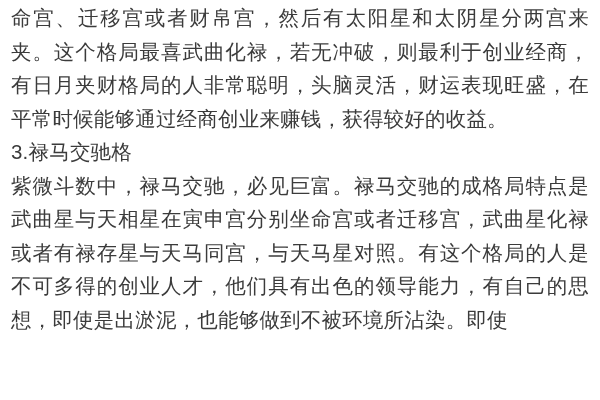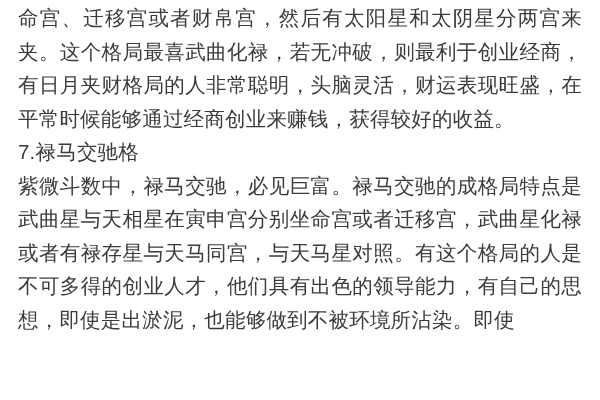--- a/index.html
+++ b/index.html
@@ -12,21 +12,21 @@
     background: #ffffff;
     font-family: "Liberation Sans", sans-serif;
     overflow: hidden;
   }
   #page {
     width: 600px;
     height: 400px;
     position: relative;
     background: #ffffff;
     box-sizing: border-box;
-    padding: 0 18px;
+    padding: 0 11px;
     overflow: hidden;
   }
   .para {
     margin: 0;
     color: #3b3b3b;
     font-size: 20.5px;
     line-height: 33.5px;
     letter-spacing: 0.2px;
     text-align: justify;
     text-justify: inter-ideograph;
@@ -44,17 +44,17 @@
     letter-spacing: 0.2px;
   }
 </style>
 </head>
 <body>
 
 <div id="page">
 
   <p class="para first">命宫、迁移宫或者财帛宫，然后有太阳星和太阴星分两宫来夹。这个格局最喜武曲化禄，若无冲破，则最利于创业经商，有日月夹财格局的人非常聪明，头脑灵活，财运表现旺盛，在平常时候能够通过经商创业来赚钱，获得较好的收益。</p>
 
-  <h2 class="heading">7.禄马交驰格</h2>
+  <h2 class="heading">3.禄马交驰格</h2>
 
   <p class="para">紫微斗数中，禄马交驰，必见巨富。禄马交驰的成格局特点是武曲星与天相星在寅申宫分别坐命宫或者迁移宫，武曲星化禄或者有禄存星与天马同宫，与天马星对照。有这个格局的人是不可多得的创业人才，他们具有出色的领导能力，有自己的思想，即使是出淤泥，也能够做到不被环境所沾染。即使</p>
 
 </div>
 
 </body></html>

